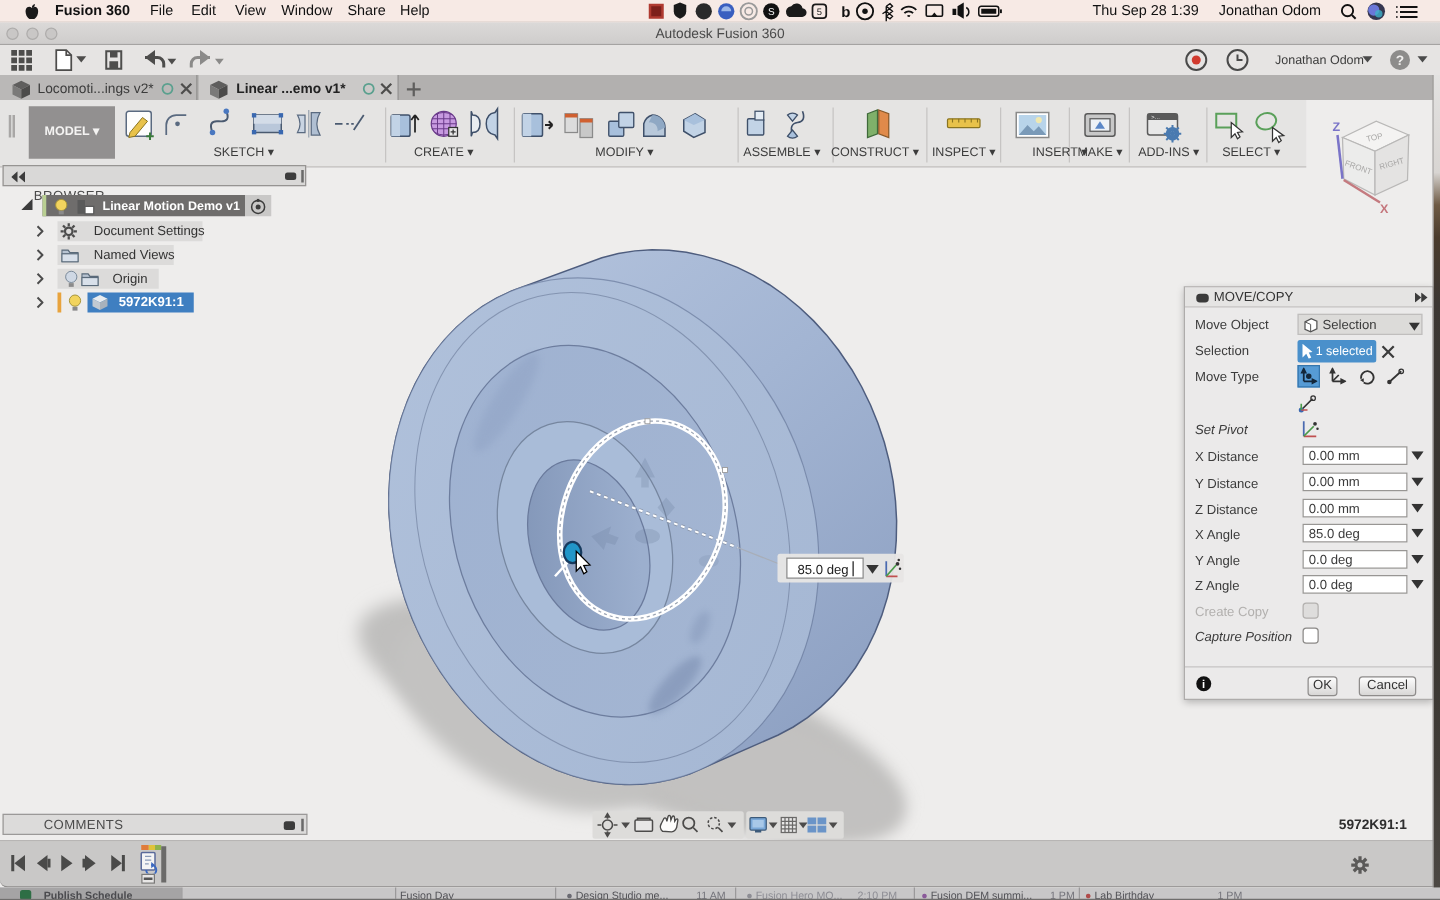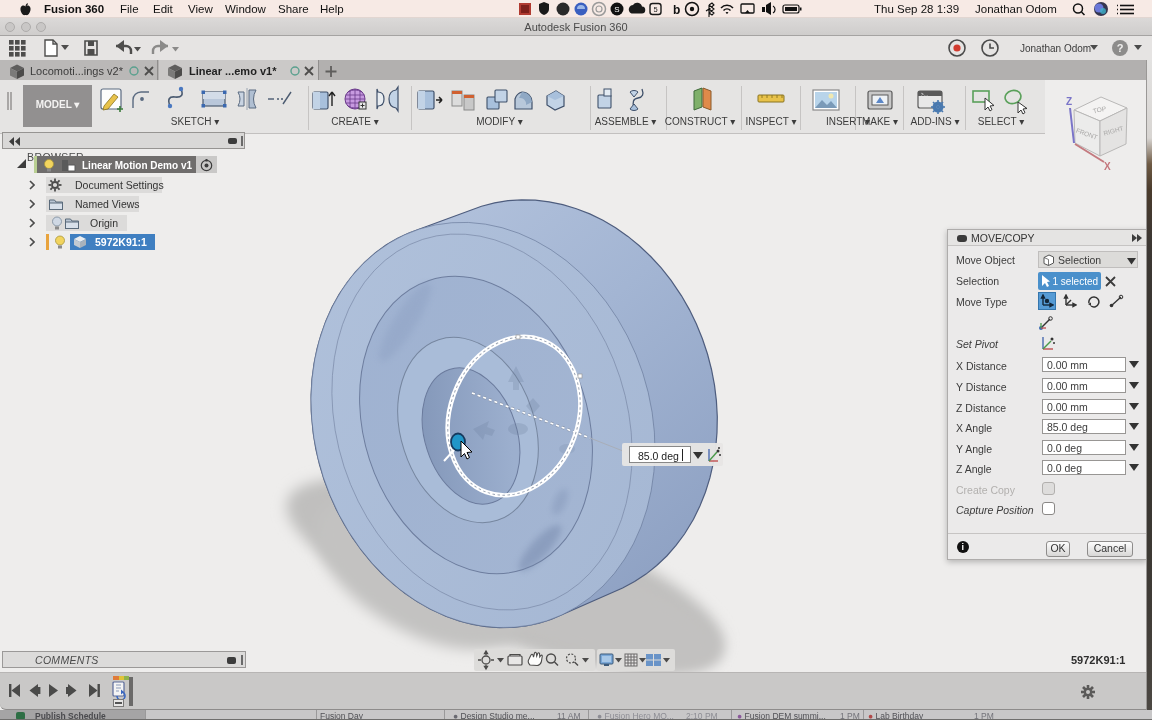--- a/index.html
+++ b/index.html
@@ -614,21 +614,21 @@
   <div class="txt" style="left:8px;top:274px;font-style:italic;">Capture Position</div>
   <div class="abs" style="left:94px;top:272px;width:13px;height:13px;background:#fff;border:1px solid #8a8886;border-radius:3px;"></div>
 
   <div class="abs" style="left:0;top:303px;width:198px;height:1px;background:#c6c4c3;"></div>
   <div class="abs" style="left:9px;top:311px;width:12px;height:12px;border-radius:50%;background:#111;"></div>
   <div class="txt" style="left:13.5px;top:312px;font-size:9px;color:#fff;font-weight:bold;">i</div>
   <div class="abs" style="left:98px;top:311px;width:24px;height:16px;background:linear-gradient(#fdfdfd,#d8d7d6);border:1px solid #8e8c8b;border-radius:3px;text-align:center;"><span style="font-size:10.5px;color:#333;">OK</span></div>
   <div class="abs" style="left:139px;top:311px;width:46px;height:16px;background:linear-gradient(#fdfdfd,#d8d7d6);border:1px solid #8e8c8b;border-radius:3px;text-align:center;"><span style="font-size:10.5px;color:#333;">Cancel</span></div>
 </div>
 
-<div class="abs" style="left:2px;top:651px;width:244px;height:17px;background:#dcdbda;border:1px solid #9b9998;z-index:6;font-style:italic;">
+<div class="abs" style="left:2px;top:651px;width:244px;height:17px;background:#dcdbda;border:1px solid #9b9998;z-index:6;">
   <div class="txt" style="left:32px;top:2px;font-size:10.5px;color:#4a4a4a;letter-spacing:0.3px;">COMMENTS</div>
   <div class="abs" style="left:224px;top:5px;width:9px;height:7px;background:#3c3c3c;border-radius:2px;"></div>
   <div class="abs" style="left:238px;top:3px;width:1.5px;height:10px;background:#6a6a6a;"></div>
 </div>
 
 <div class="abs" style="left:474px;top:649px;width:121px;height:22px;background:#dddcda;border-radius:2px;z-index:6;"></div>
 <div class="abs" style="left:597px;top:649px;width:78px;height:22px;background:#dddcda;border-radius:2px;z-index:6;"></div>
 <svg class="abs" style="left:474px;top:649px;z-index:7;" width="210" height="22" viewBox="0 0 210 22">
   <g stroke="#4c4b4a" fill="none" stroke-width="1.3">
     <circle cx="12" cy="11" r="4"></circle>

